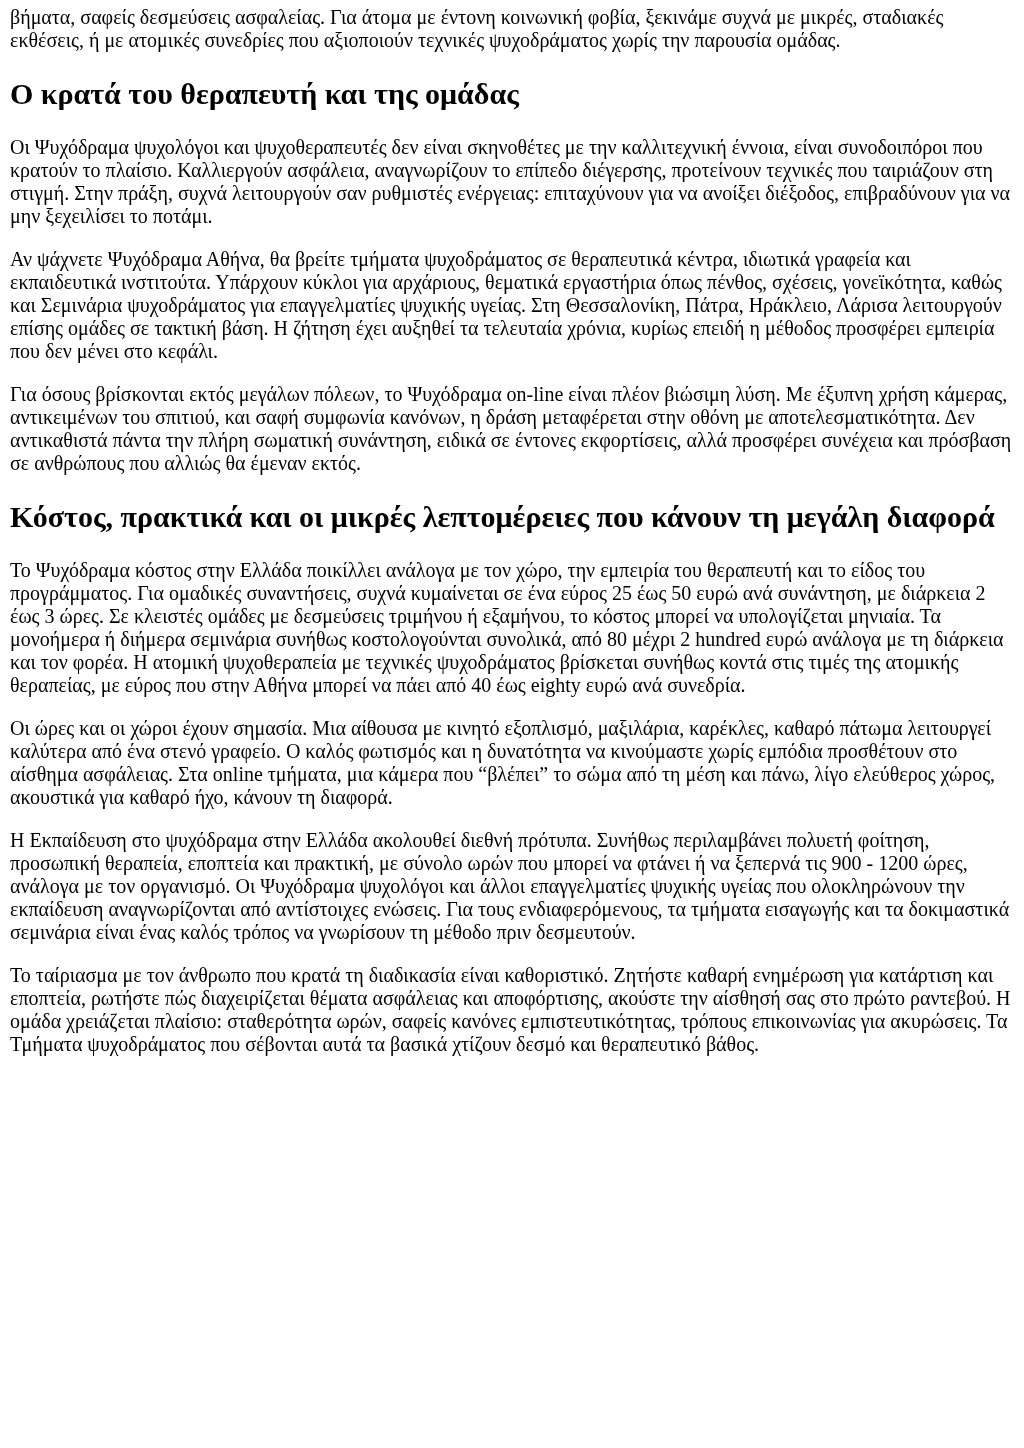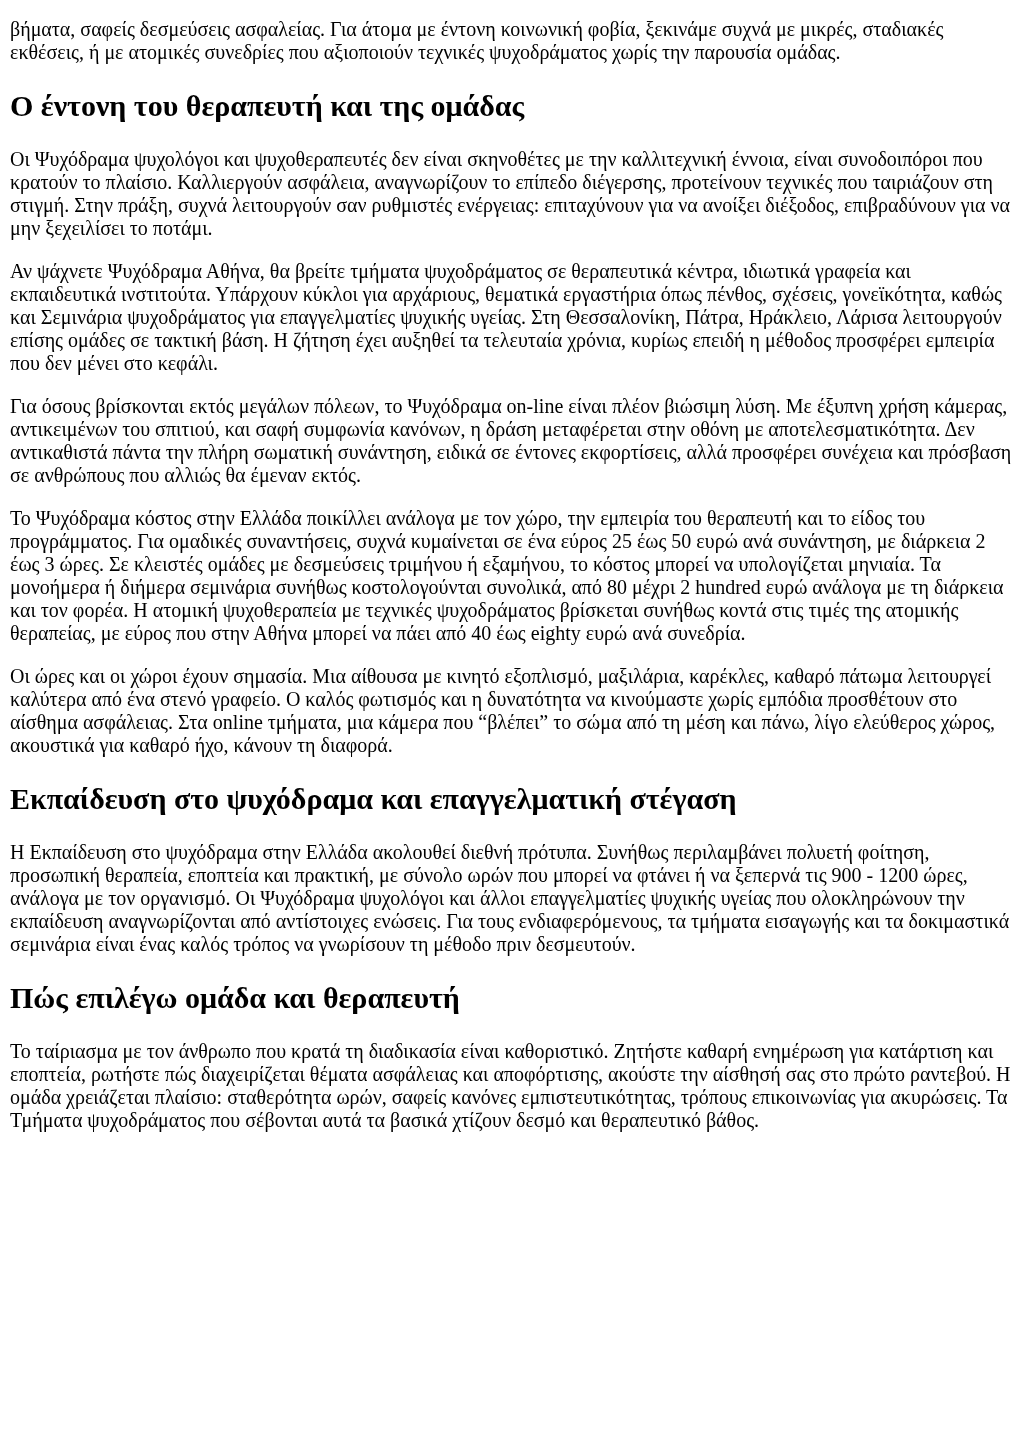--- a/index.html
+++ b/index.html
@@ -15,52 +15,51 @@
     max-width: 1004px;
   }
   main {
     display: block;
   }
   p.doc-paragraph {
     margin: 20px 0;
   }
   
   p.doc-paragraph.continued {
-    margin-top: 16px;
+    margin-top: 4px;
   }
   h2.doc-heading {
     font-size: 30px;
     font-weight: bold;
     line-height: normal;
     margin: 25px 0;
   }
 </style>
 </head>
 <body>
 
 <main>
 
   <p class="doc-paragraph continued">βήματα, σαφείς δεσμεύσεις ασφαλείας. Για άτομα με έντονη κοινωνική φοβία, ξεκινάμε συχνά με μικρές, σταδιακές εκθέσεις, ή με ατομικές συνεδρίες που αξιοποιούν τεχνικές ψυχοδράματος χωρίς την παρουσία ομάδας.</p>
 
-  <h2 class="doc-heading">Ο έντονη του θεραπευτή και της ομάδας</h2>
+  <h2 class="doc-heading">Ο κρατά του θεραπευτή και της ομάδας</h2>
 
   <p class="doc-paragraph">Οι Ψυχόδραμα ψυχολόγοι και ψυχοθεραπευτές δεν είναι σκηνοθέτες με την καλλιτεχνική έννοια, είναι συνοδοιπόροι που κρατούν το πλαίσιο. Καλλιεργούν ασφάλεια, αναγνωρίζουν το επίπεδο διέγερσης, προτείνουν τεχνικές που ταιριάζουν στη στιγμή. Στην πράξη, συχνά λειτουργούν σαν ρυθμιστές ενέργειας: επιταχύνουν για να ανοίξει διέξοδος, επιβραδύνουν για να μην ξεχειλίσει το ποτάμι.</p>
 
 
 
   <p class="doc-paragraph">Αν ψάχνετε Ψυχόδραμα Αθήνα, θα βρείτε τμήματα ψυχοδράματος σε θεραπευτικά κέντρα, ιδιωτικά γραφεία και εκπαιδευτικά ινστιτούτα. Υπάρχουν κύκλοι για αρχάριους, θεματικά εργαστήρια όπως πένθος, σχέσεις, γονεϊκότητα, καθώς και Σεμινάρια ψυχοδράματος για επαγγελματίες ψυχικής υγείας. Στη Θεσσαλονίκη, Πάτρα, Ηράκλειο, Λάρισα λειτουργούν επίσης ομάδες σε τακτική βάση. Η ζήτηση έχει αυξηθεί τα τελευταία χρόνια, κυρίως επειδή η μέθοδος προσφέρει εμπειρία που δεν μένει στο κεφάλι.</p>
 
   <p class="doc-paragraph">Για όσους βρίσκονται εκτός μεγάλων πόλεων, το Ψυχόδραμα on-line είναι πλέον βιώσιμη λύση. Με έξυπνη χρήση κάμερας, αντικειμένων του σπιτιού, και σαφή συμφωνία κανόνων, η δράση μεταφέρεται στην οθόνη με αποτελεσματικότητα. Δεν αντικαθιστά πάντα την πλήρη σωματική συνάντηση, ειδικά σε έντονες εκφορτίσεις, αλλά προσφέρει συνέχεια και πρόσβαση σε ανθρώπους που αλλιώς θα έμεναν εκτός.</p>
 
+  <h2 class="doc-heading">Κόστος, πρακτικά και οι μικρές λεπτομέρειες που κάνουν τη μεγάλη διαφορά</h2>
 
   <p class="doc-paragraph">Το Ψυχόδραμα κόστος στην Ελλάδα ποικίλλει ανάλογα με τον χώρο, την εμπειρία του θεραπευτή και το είδος του προγράμματος. Για ομαδικές συναντήσεις, συχνά κυμαίνεται σε ένα εύρος 25 έως 50 ευρώ ανά συνάντηση, με διάρκεια 2 έως 3 ώρες. Σε κλειστές ομάδες με δεσμεύσεις τριμήνου ή εξαμήνου, το κόστος μπορεί να υπολογίζεται μηνιαία. Τα μονοήμερα ή διήμερα σεμινάρια συνήθως κοστολογούνται συνολικά, από 80 μέχρι 2 hundred ευρώ ανάλογα με τη διάρκεια και τον φορέα. Η ατομική ψυχοθεραπεία με τεχνικές ψυχοδράματος βρίσκεται συνήθως κοντά στις τιμές της ατομικής θεραπείας, με εύρος που στην Αθήνα μπορεί να πάει από 40 έως eighty ευρώ ανά συνεδρία.</p>
 
   <p class="doc-paragraph">Οι ώρες και οι χώροι έχουν σημασία. Μια αίθουσα με κινητό εξοπλισμό, μαξιλάρια, καρέκλες, καθαρό πάτωμα λειτουργεί καλύτερα από ένα στενό γραφείο. Ο καλός φωτισμός και η δυνατότητα να κινούμαστε χωρίς εμπόδια προσθέτουν στο αίσθημα ασφάλειας. Στα online τμήματα, μια κάμερα που “βλέπει” το σώμα από τη μέση και πάνω, λίγο ελεύθερος χώρος, ακουστικά για καθαρό ήχο, κάνουν τη διαφορά.</p>
 
-  <h2 class="doc-heading">Εκπαίδευση στο ψυχόδραμα και επαγγελματική στέγαση</h2>
 
   <p class="doc-paragraph">Η Εκπαίδευση στο ψυχόδραμα στην Ελλάδα ακολουθεί διεθνή πρότυπα. Συνήθως περιλαμβάνει πολυετή φοίτηση, προσωπική θεραπεία, εποπτεία και πρακτική, με σύνολο ωρών που μπορεί να φτάνει ή να ξεπερνά τις 900 - 1200 ώρες, ανάλογα με τον οργανισμό. Οι Ψυχόδραμα ψυχολόγοι και άλλοι επαγγελματίες ψυχικής υγείας που ολοκληρώνουν την εκπαίδευση αναγνωρίζονται από αντίστοιχες ενώσεις. Για τους ενδιαφερόμενους, τα τμήματα εισαγωγής και τα δοκιμαστικά σεμινάρια είναι ένας καλός τρόπος να γνωρίσουν τη μέθοδο πριν δεσμευτούν.</p>
 
-  <h2 class="doc-heading">Πώς επιλέγω ομάδα και θεραπευτή</h2>
 
   <p class="doc-paragraph">Το ταίριασμα με τον άνθρωπο που κρατά τη διαδικασία είναι καθοριστικό. Ζητήστε καθαρή ενημέρωση για κατάρτιση και εποπτεία, ρωτήστε πώς διαχειρίζεται θέματα ασφάλειας και αποφόρτισης, ακούστε την αίσθησή σας στο πρώτο ραντεβού. Η ομάδα χρειάζεται πλαίσιο: σταθερότητα ωρών, σαφείς κανόνες εμπιστευτικότητας, τρόπους επικοινωνίας για ακυρώσεις. Τα Τμήματα ψυχοδράματος που σέβονται αυτά τα βασικά χτίζουν δεσμό και θεραπευτικό βάθος.</p>
 
 </main>
 
 </body></html>

